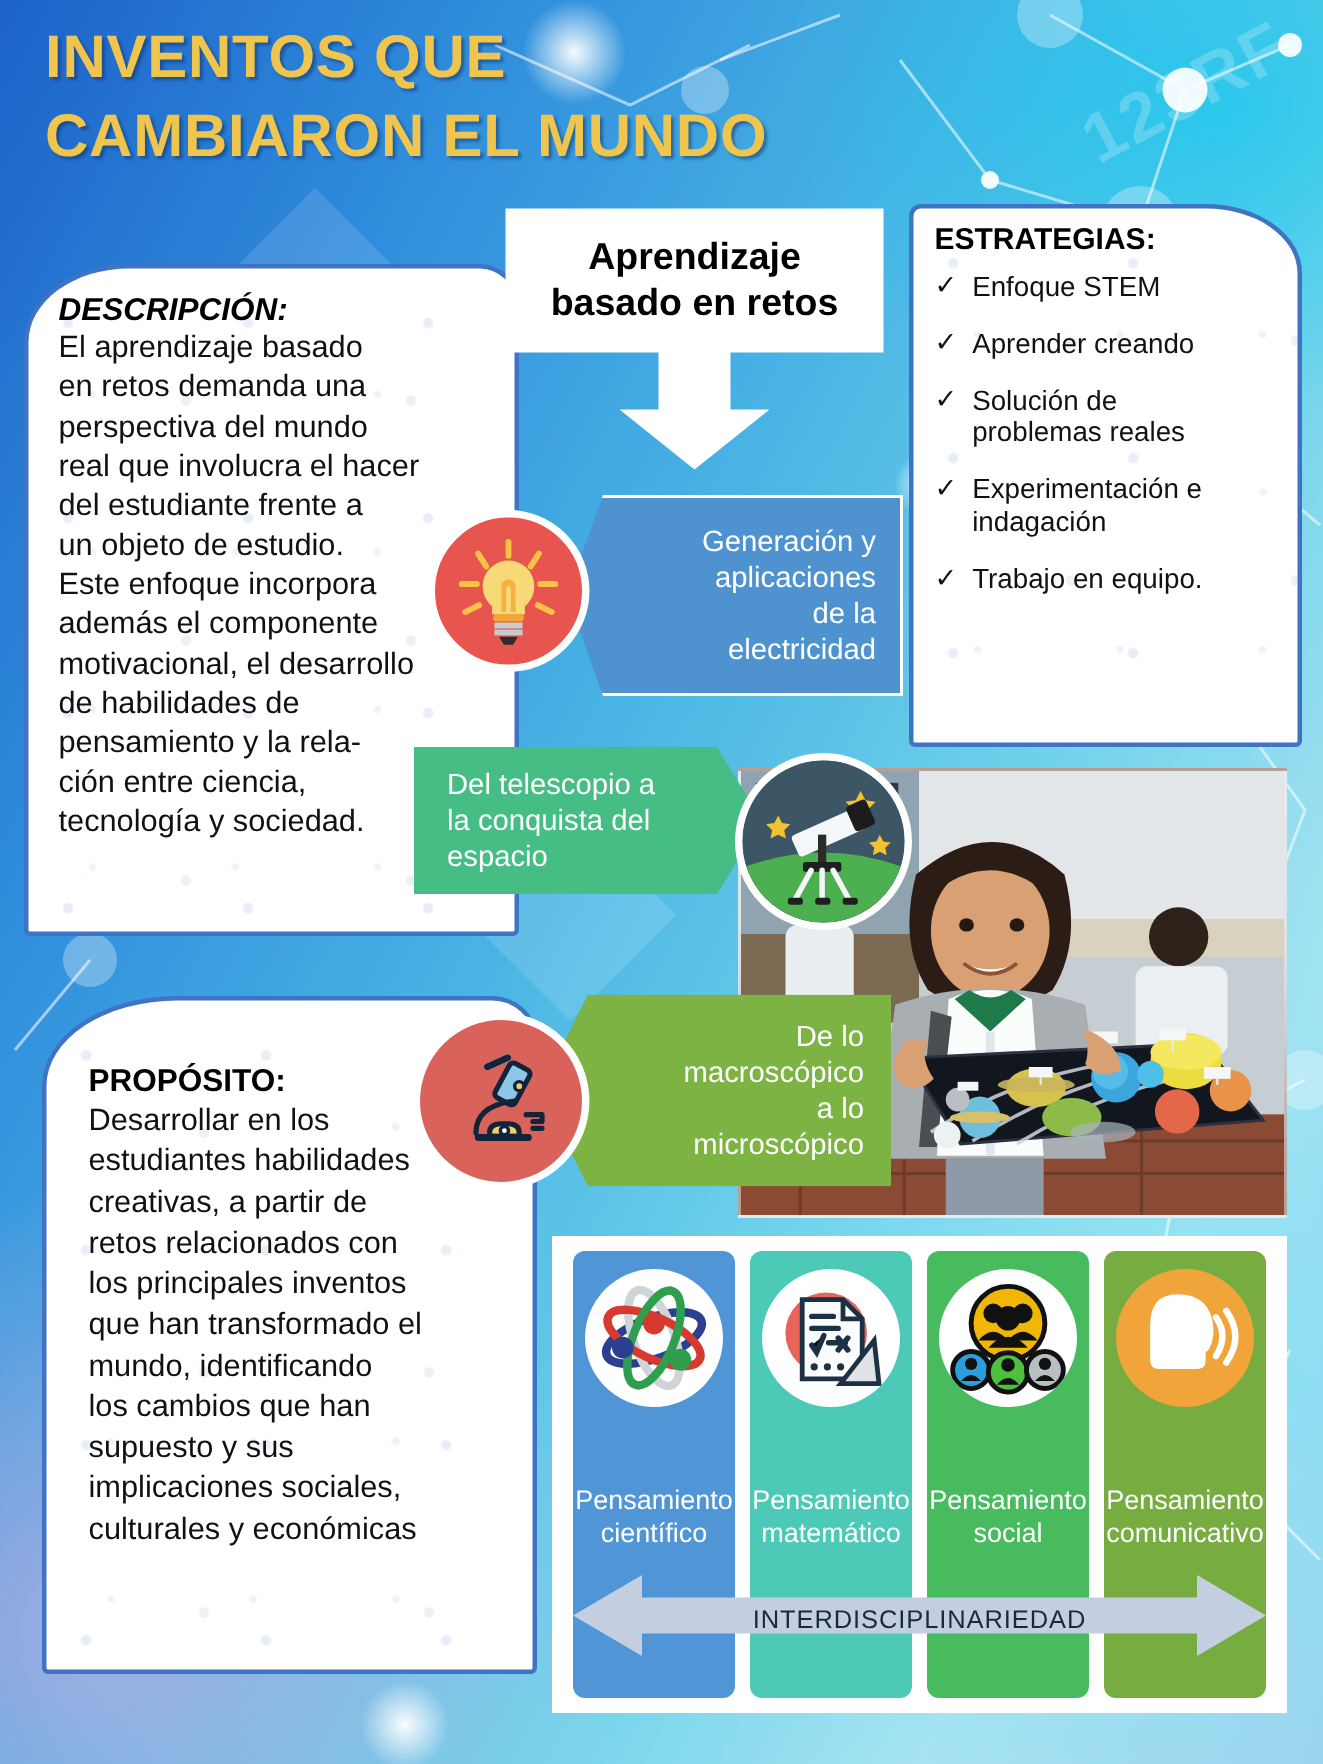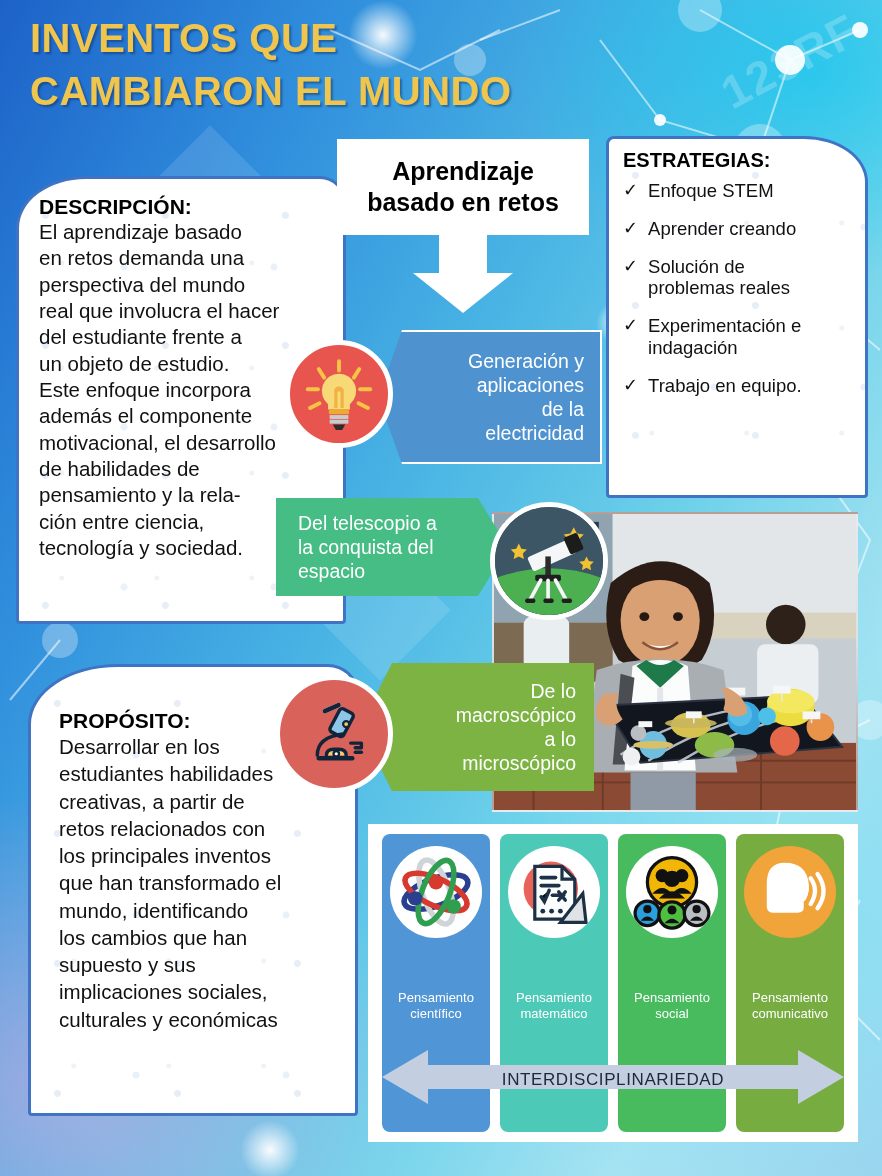--- a/index.html
+++ b/index.html
@@ -53,21 +53,21 @@
     background-size: 120px 130px, 150px 160px, 95px 105px;
   }
   .card .hdr { font-weight: bold; }
   .card .body { }
 
   #card-desc {
     left: 16px; top: 176px; width: 330px; height: 448px;
     border-radius: 70px 26px 4px 4px / 52px 26px 4px 4px;
     padding: 16px 10px 8px 20px;
   }
-  #card-desc .hdr { font-size: 21px; color:#000; }
+  #card-desc .hdr { font-size: 21px; color:#000;font-style:italic; }
   #card-desc .body { font-size: 20.5px; line-height: 1.285; color:#111; white-space: pre-line; }
 
   #card-prop {
     left: 20px; top: 664px; width: 330px; height: 452px;
     border-radius: 90px 30px 4px 4px / 60px 28px 4px 4px;
     padding: 42px 8px 8px 28px;
     margin-left: 8px;
   }
   #card-prop .hdr { font-size: 21px; color:#000; }
   #card-prop .body { font-size: 20.5px; line-height: 1.33; color:#111; white-space: pre-line; }
@@ -155,21 +155,21 @@
     flex: 1; border-radius: 8px; position: relative;
     display:flex; flex-direction: column; align-items:center;
     padding-top: 12px;
   }
   .col .cicon {
     width: 92px; height: 92px; border-radius: 50%;
     background:#fff; display:flex; align-items:center; justify-content:center;
     overflow:hidden;
   }
   .col .clabel {
-    margin-top: 52px; color:#fff; font-size: 13px; line-height: 1.22;
+    margin-top: 52px; color:#fff; font-size: 18px; line-height: 1.22;
     text-align:center; white-space: pre-line;
   }
   #interdisc-arrow {
     position:absolute; left: 14px; bottom: 34px; width: 462px; height: 62px; z-index: 11;
   }
   #interdisc-label {
     position:absolute; left: 0; right: 0; bottom: 52px; text-align:center;
     font-size: 17px; letter-spacing: .6px; color:#1b2a36; z-index: 12;
     font-family: "Liberation Sans", sans-serif;
   }

